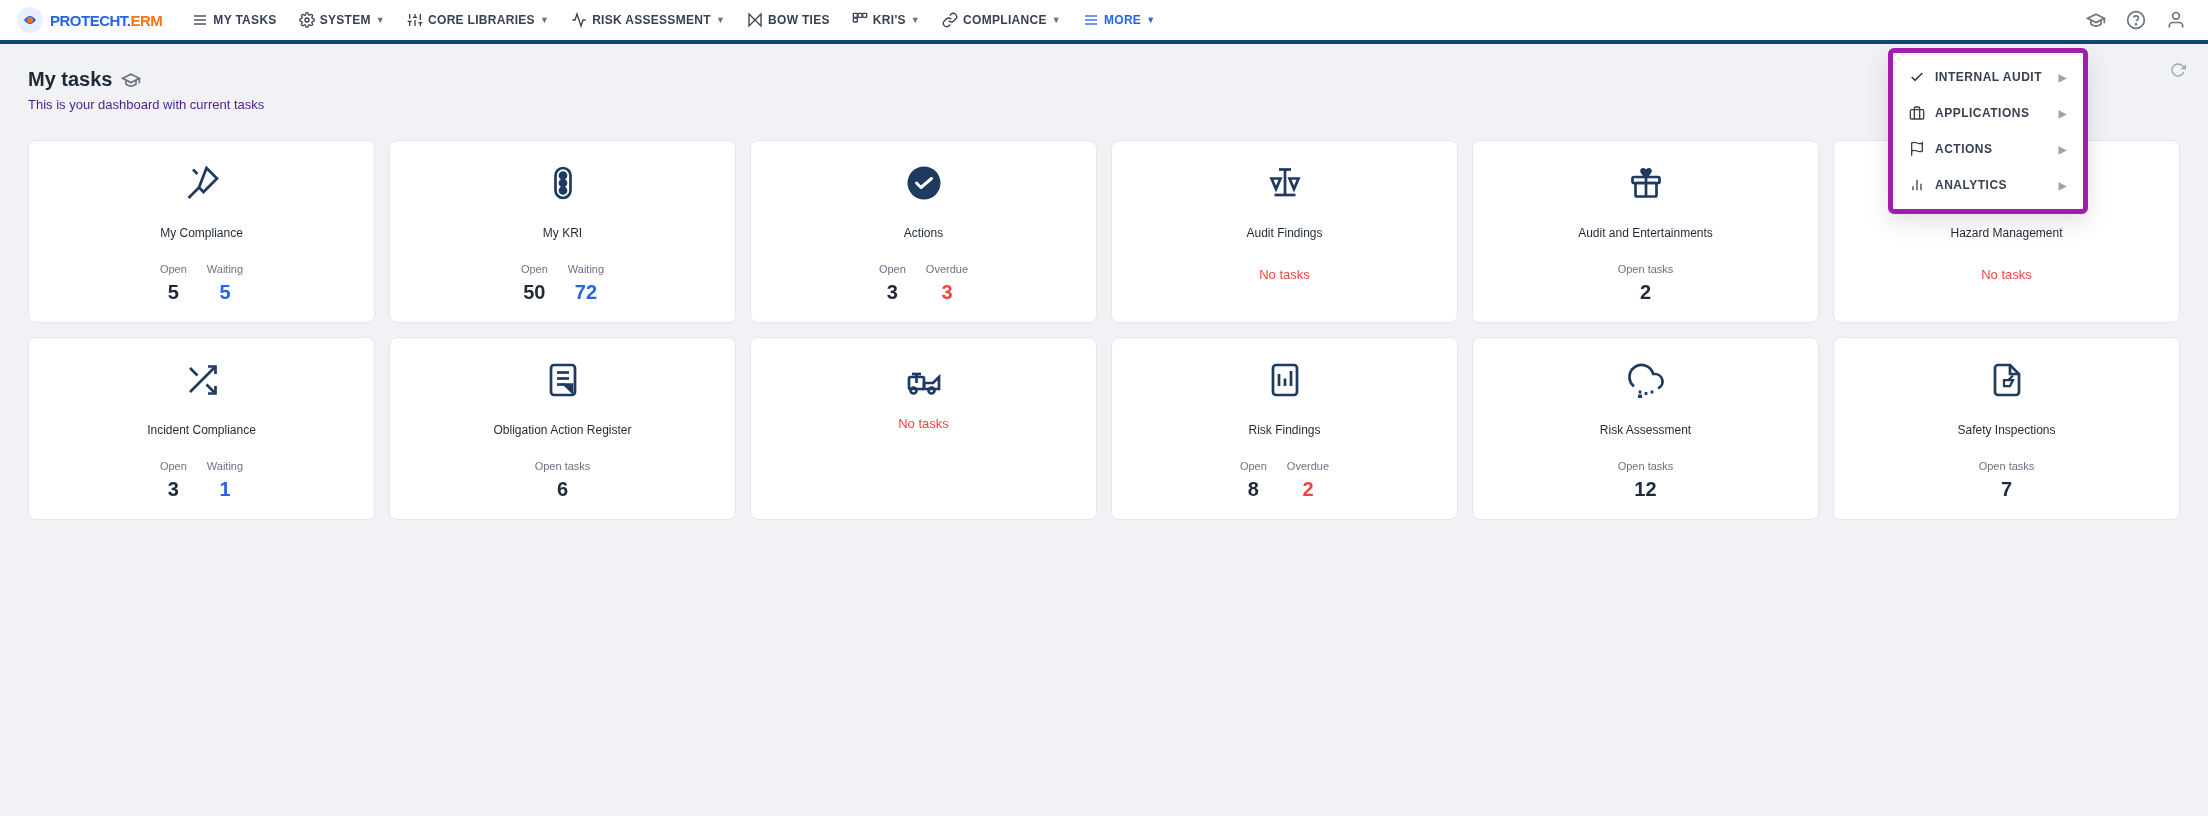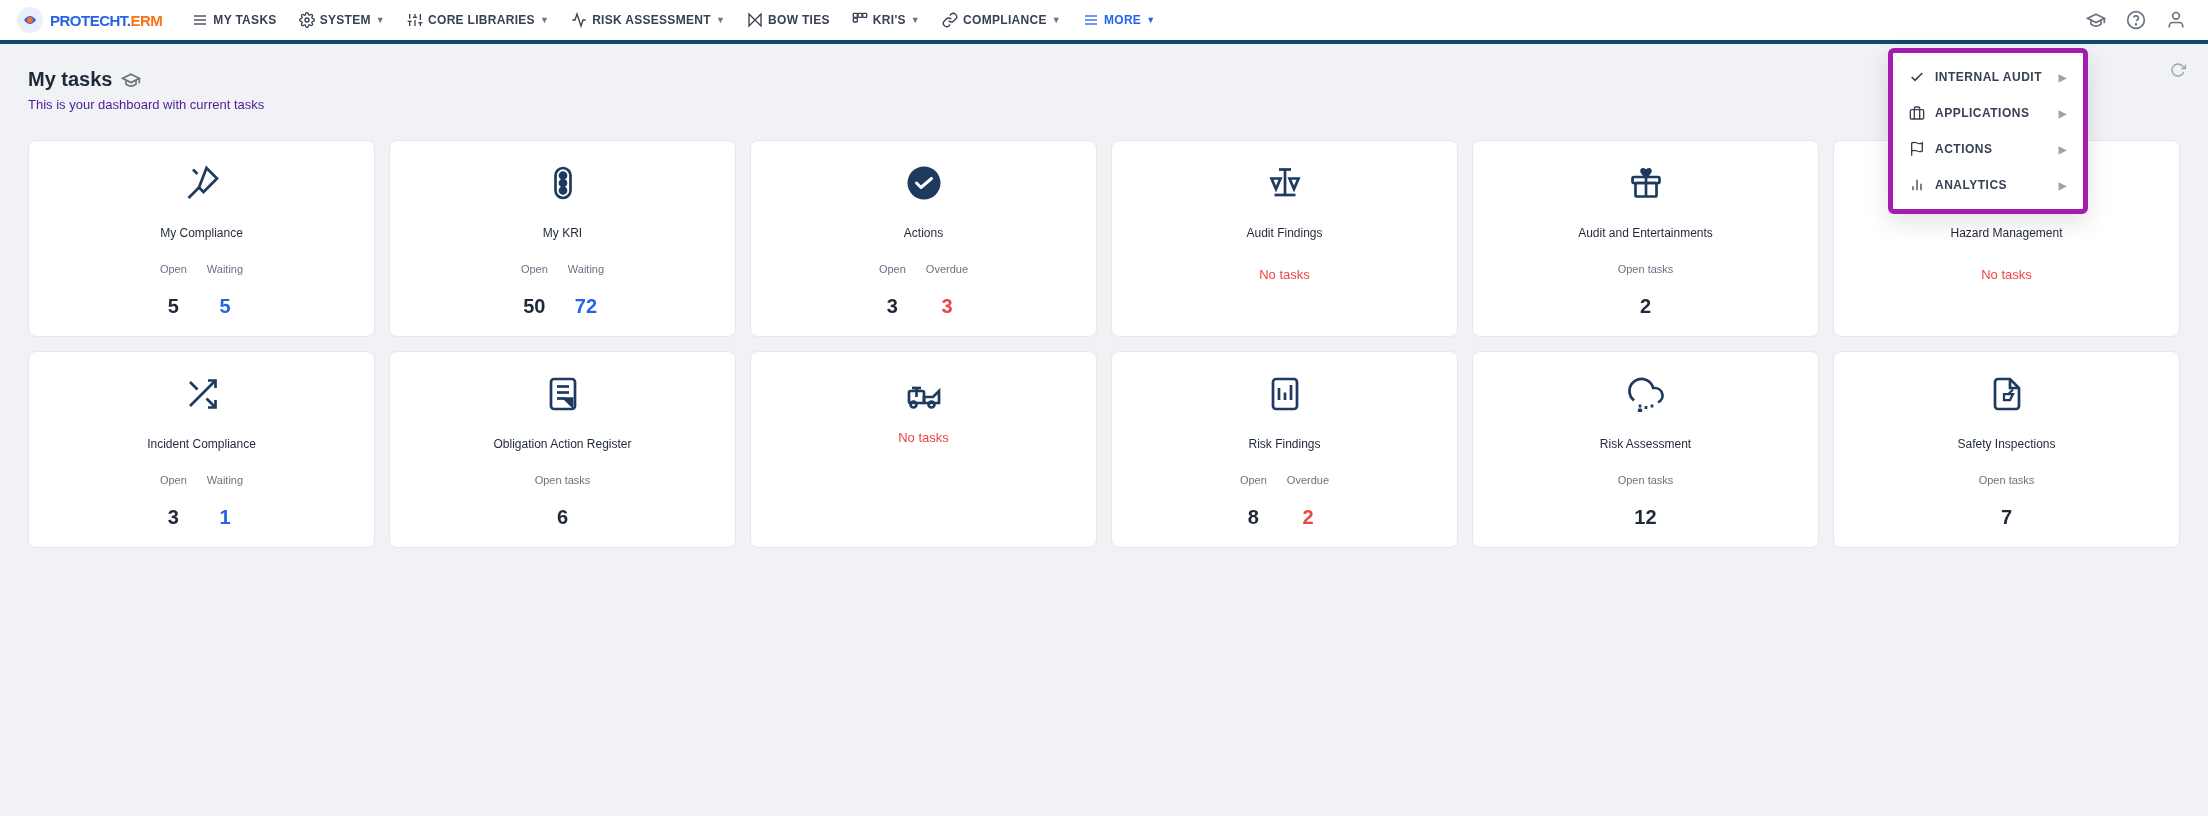--- a/index.html
+++ b/index.html
@@ -113,21 +113,21 @@
     }
     .card-stats {
       display: flex;
       gap: 20px;
       margin-top: auto;
     }
     .card-stat {
       display: flex;
       flex-direction: column;
       align-items: center;
-      gap: 20px;
+      gap: 6px;
     }
     .stat-label { font-size: 11px; color: #6b7280; }
     .stat-value { font-size: 20px; font-weight: 700; color: #1f2937; }
     .stat-value.blue { color: #2563eb; }
     .stat-value.red { color: #ef4444; }
     .card-no-tasks { font-size: 13px; color: #ef4444; margin-top: 4px; }
     .dropdown-menu {
       position: fixed;
       top: 48px;
       right: 120px;

